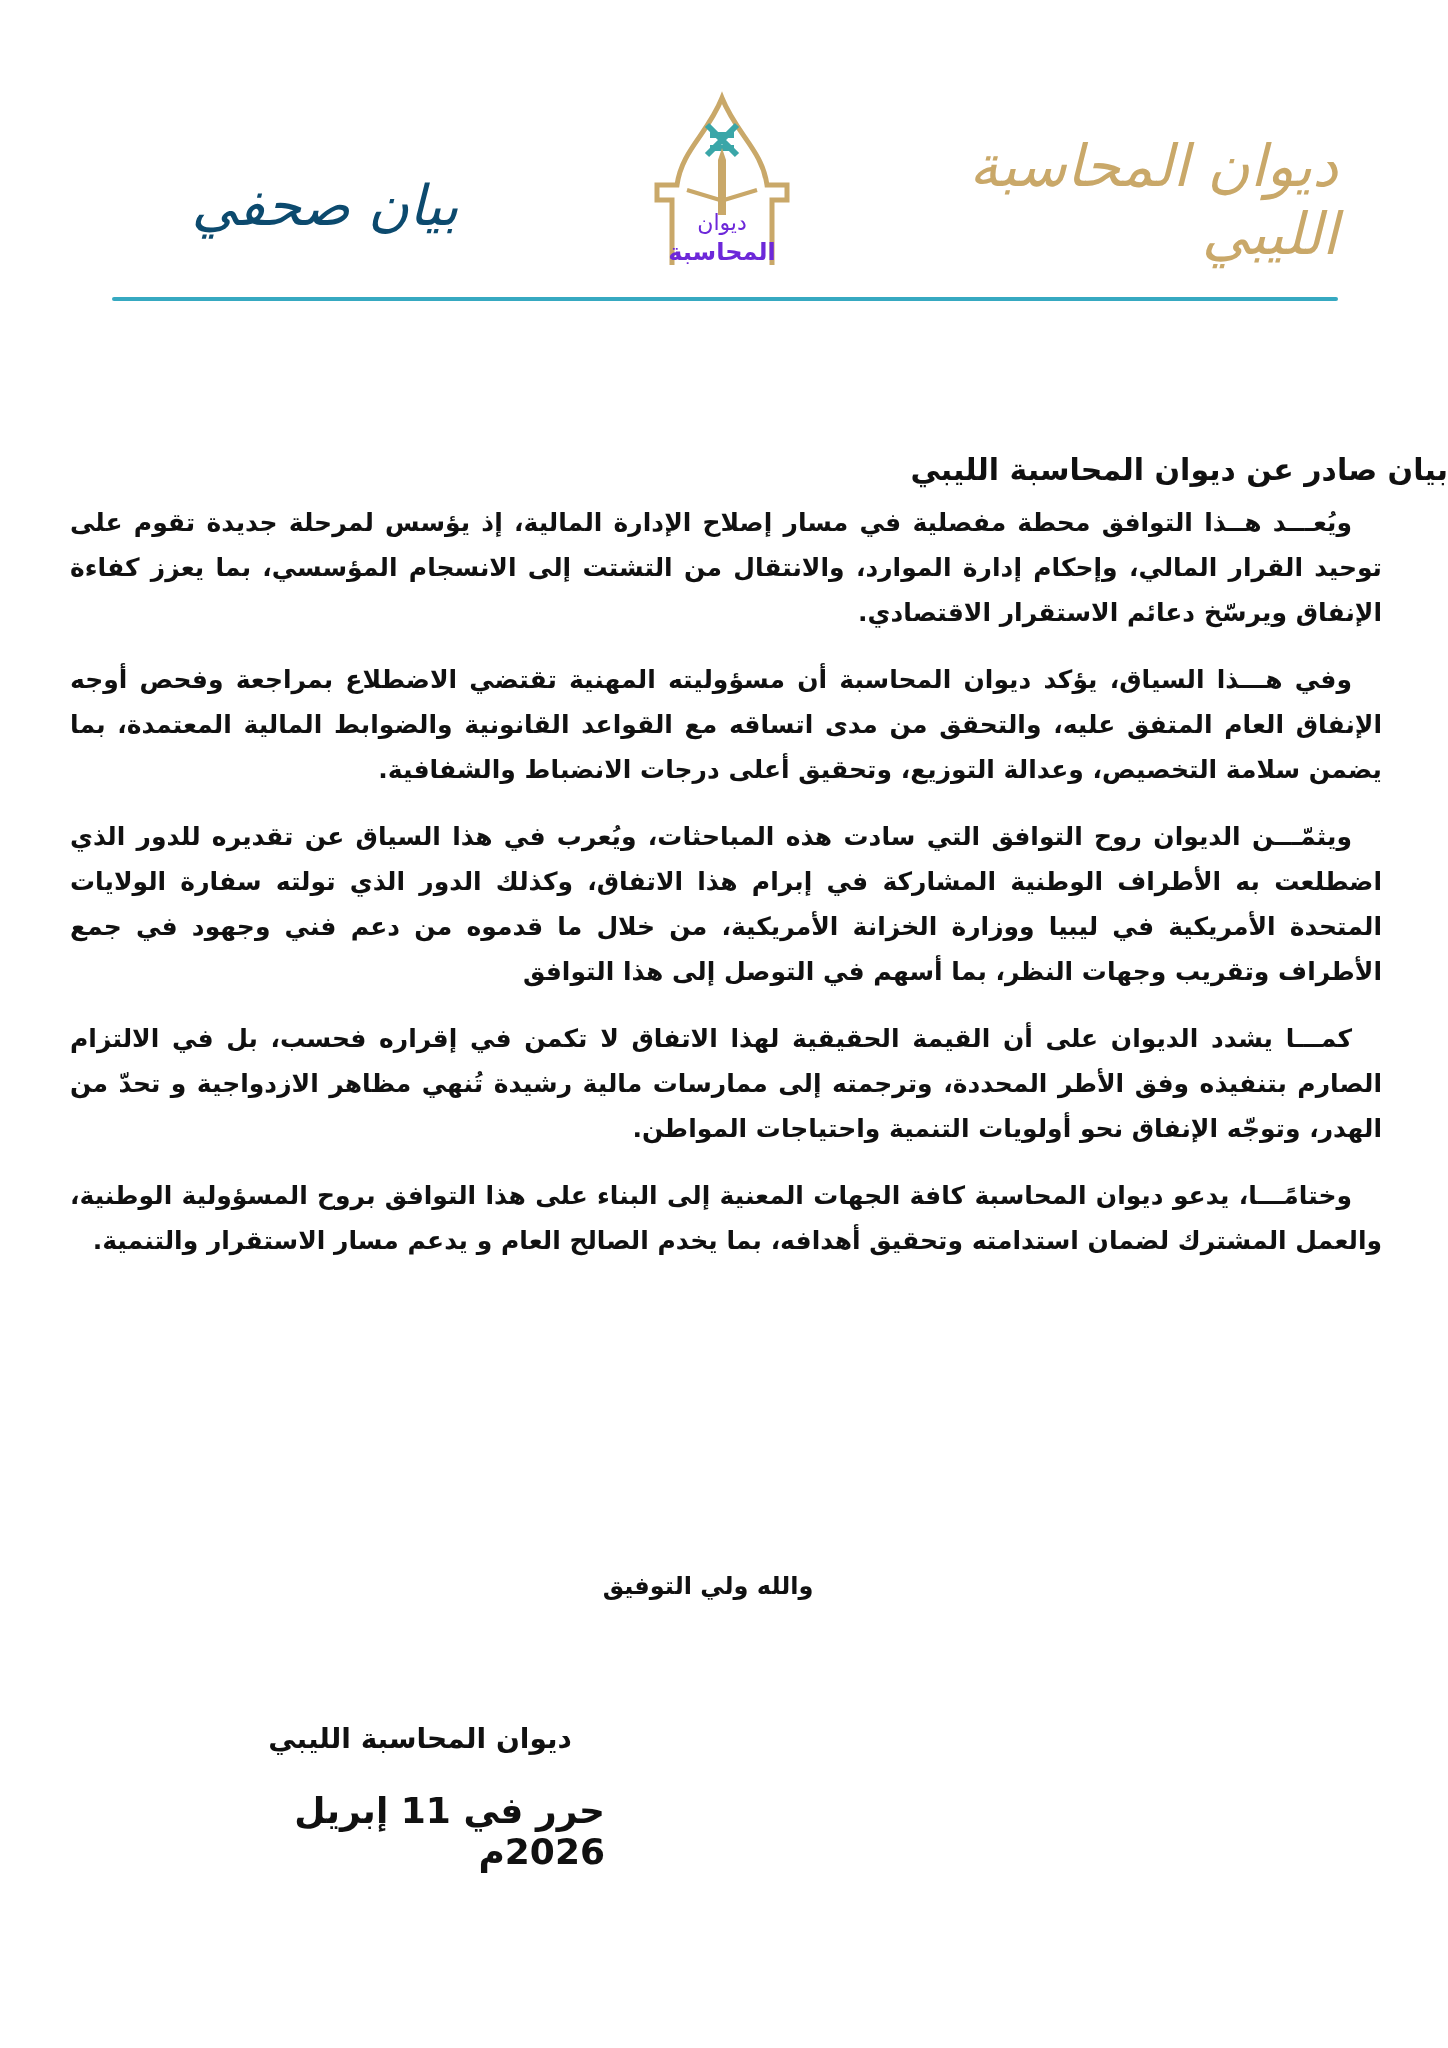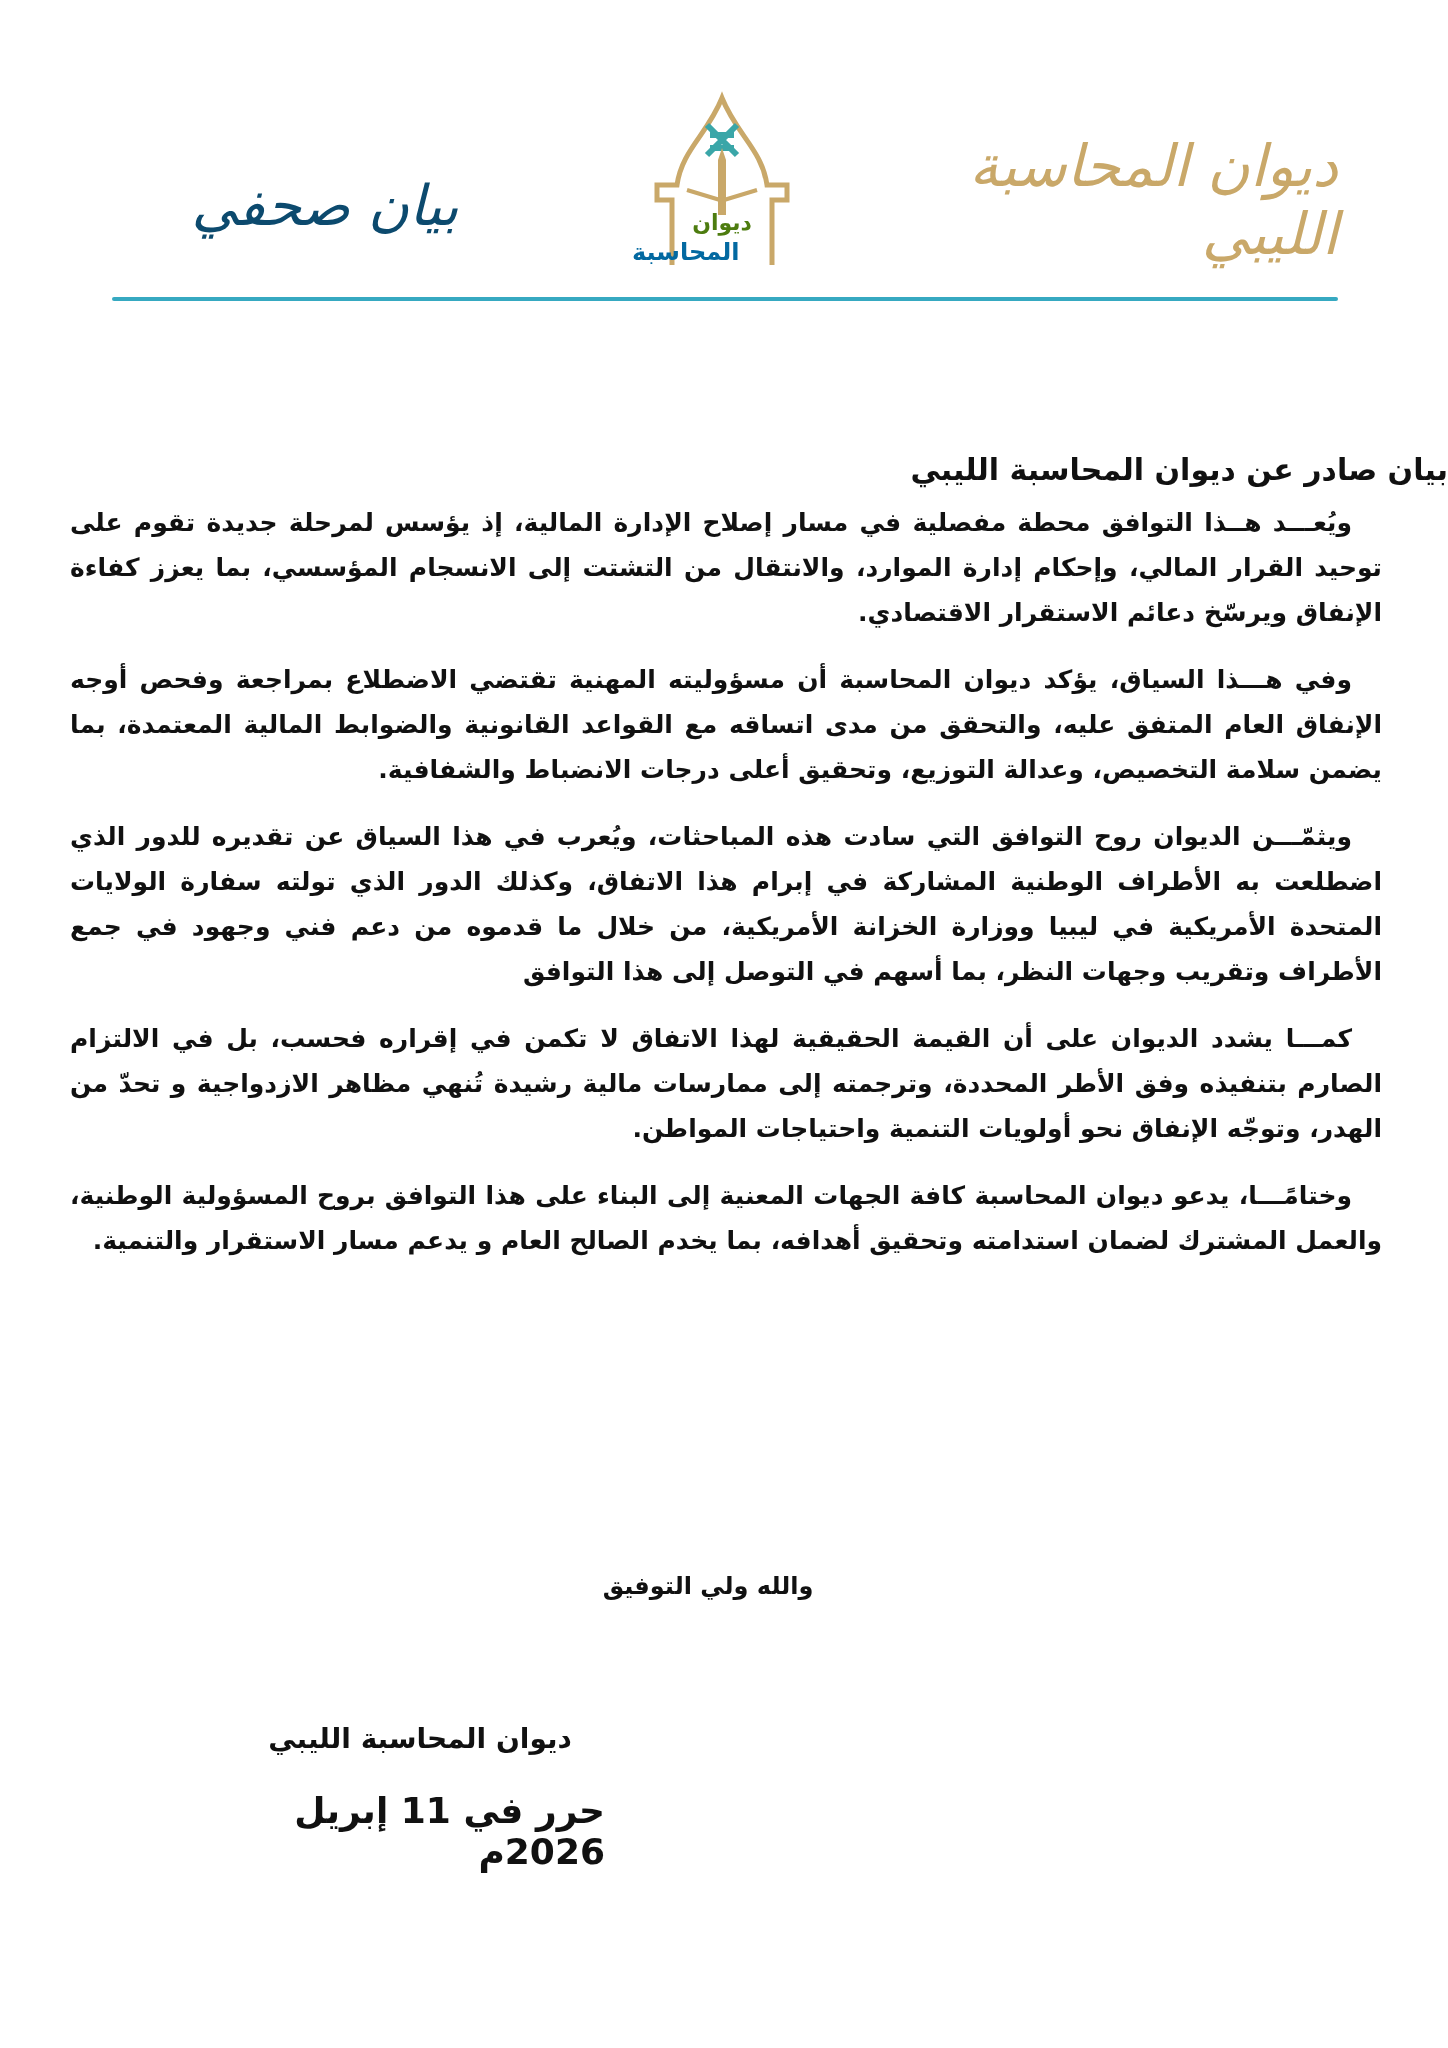--- a/index.html
+++ b/index.html
@@ -16,25 +16,25 @@
     }
     .brand-left {
       position: absolute; left: 175px; top: 150px; width: 300px; height: 110px;
       display: flex; align-items: center; justify-content: center;
       font-family: "DejaVu Serif", serif; font-size: 56px; color: #0c4a6e;
       direction: rtl; font-style: italic;
     }
     .logo { position: absolute; left: 632px; top: 90px; width: 180px; height: 180px; }
     .logo-text {
       position: absolute; left: 0; top: 120px; width: 180px; text-align: center;
-      font-size: 22px; color: #4d7c0f; direction: rtl; font-weight: bold;
+      font-size: 22px; color: #6d28d9; direction: rtl; font-weight: normal;
     }
     .logo-text2 {
-      position: absolute; left: 0; top: 148px; width: 180px; text-align: left;
-      font-size: 24px; color: #0369a1; direction: rtl; font-weight: bold;
+      position: absolute; left: 0; top: 148px; width: 180px; text-align: center;
+      font-size: 24px; color: #6d28d9; direction: rtl; font-weight: bold;
     }
     .divider {
       position: absolute; left: 112px; top: 297px; width: 1226px; height: 4px;
       background: #36a9c1; border-radius: 2px;
     }
     .title {
       position: absolute; left: 0; top: 432px; width: 1448px; text-align: right;
       font-size: 30px; font-weight: bold; direction: rtl;
     }
     .body {

